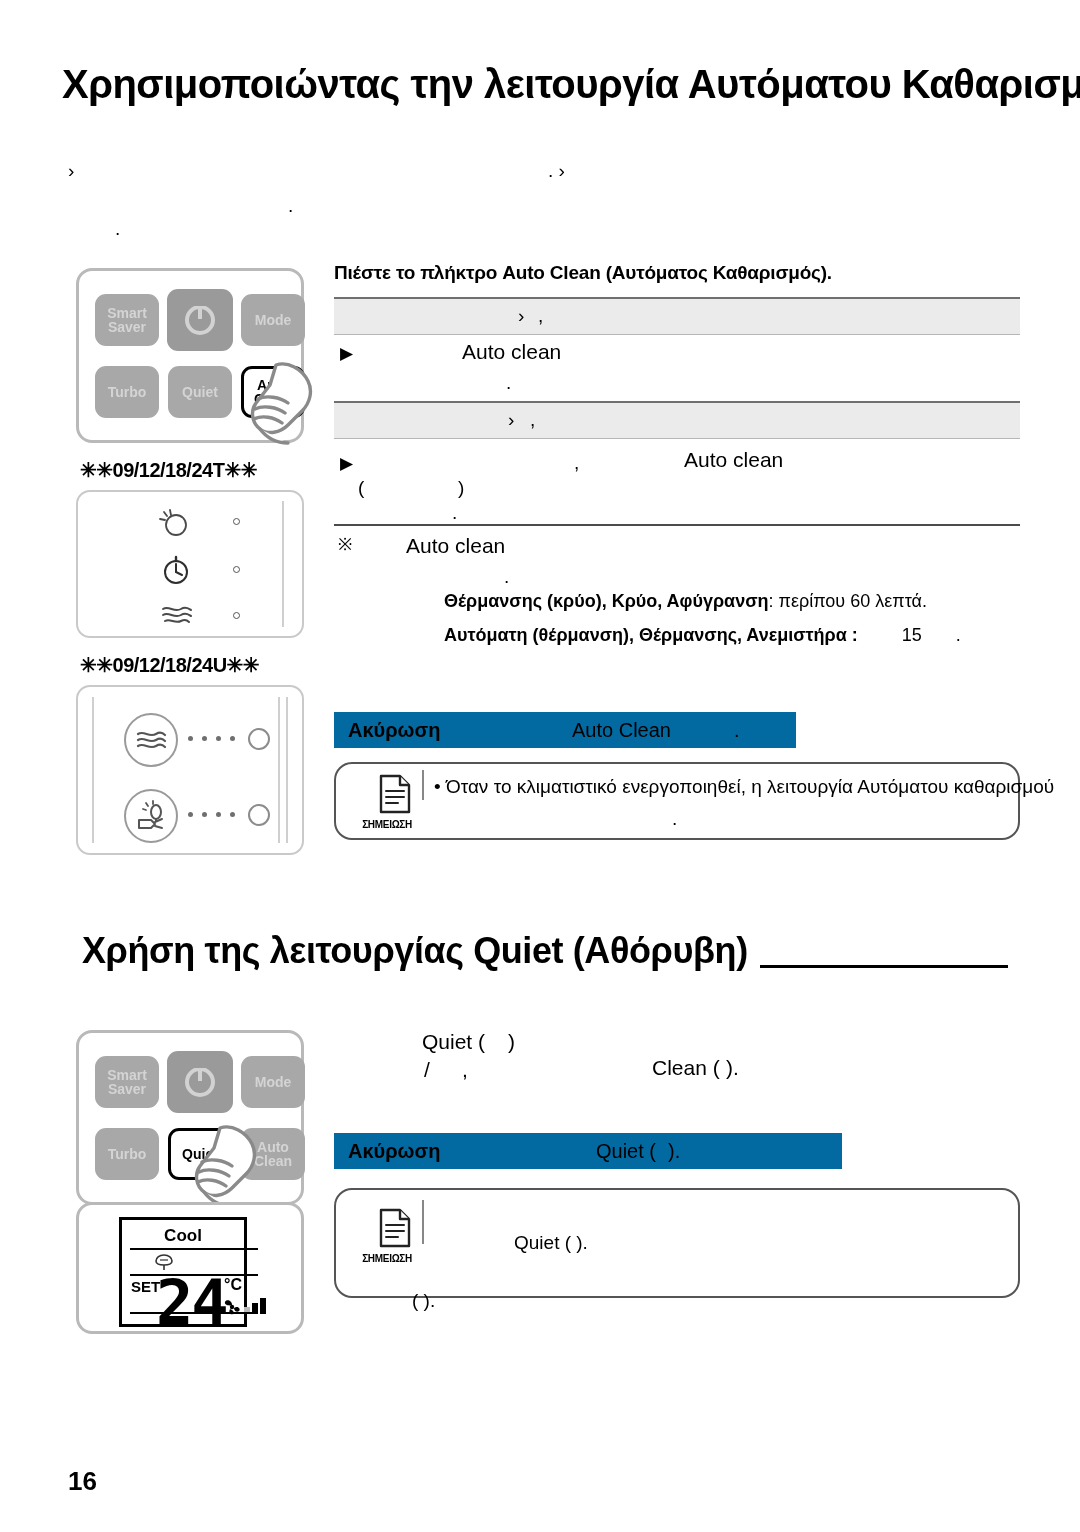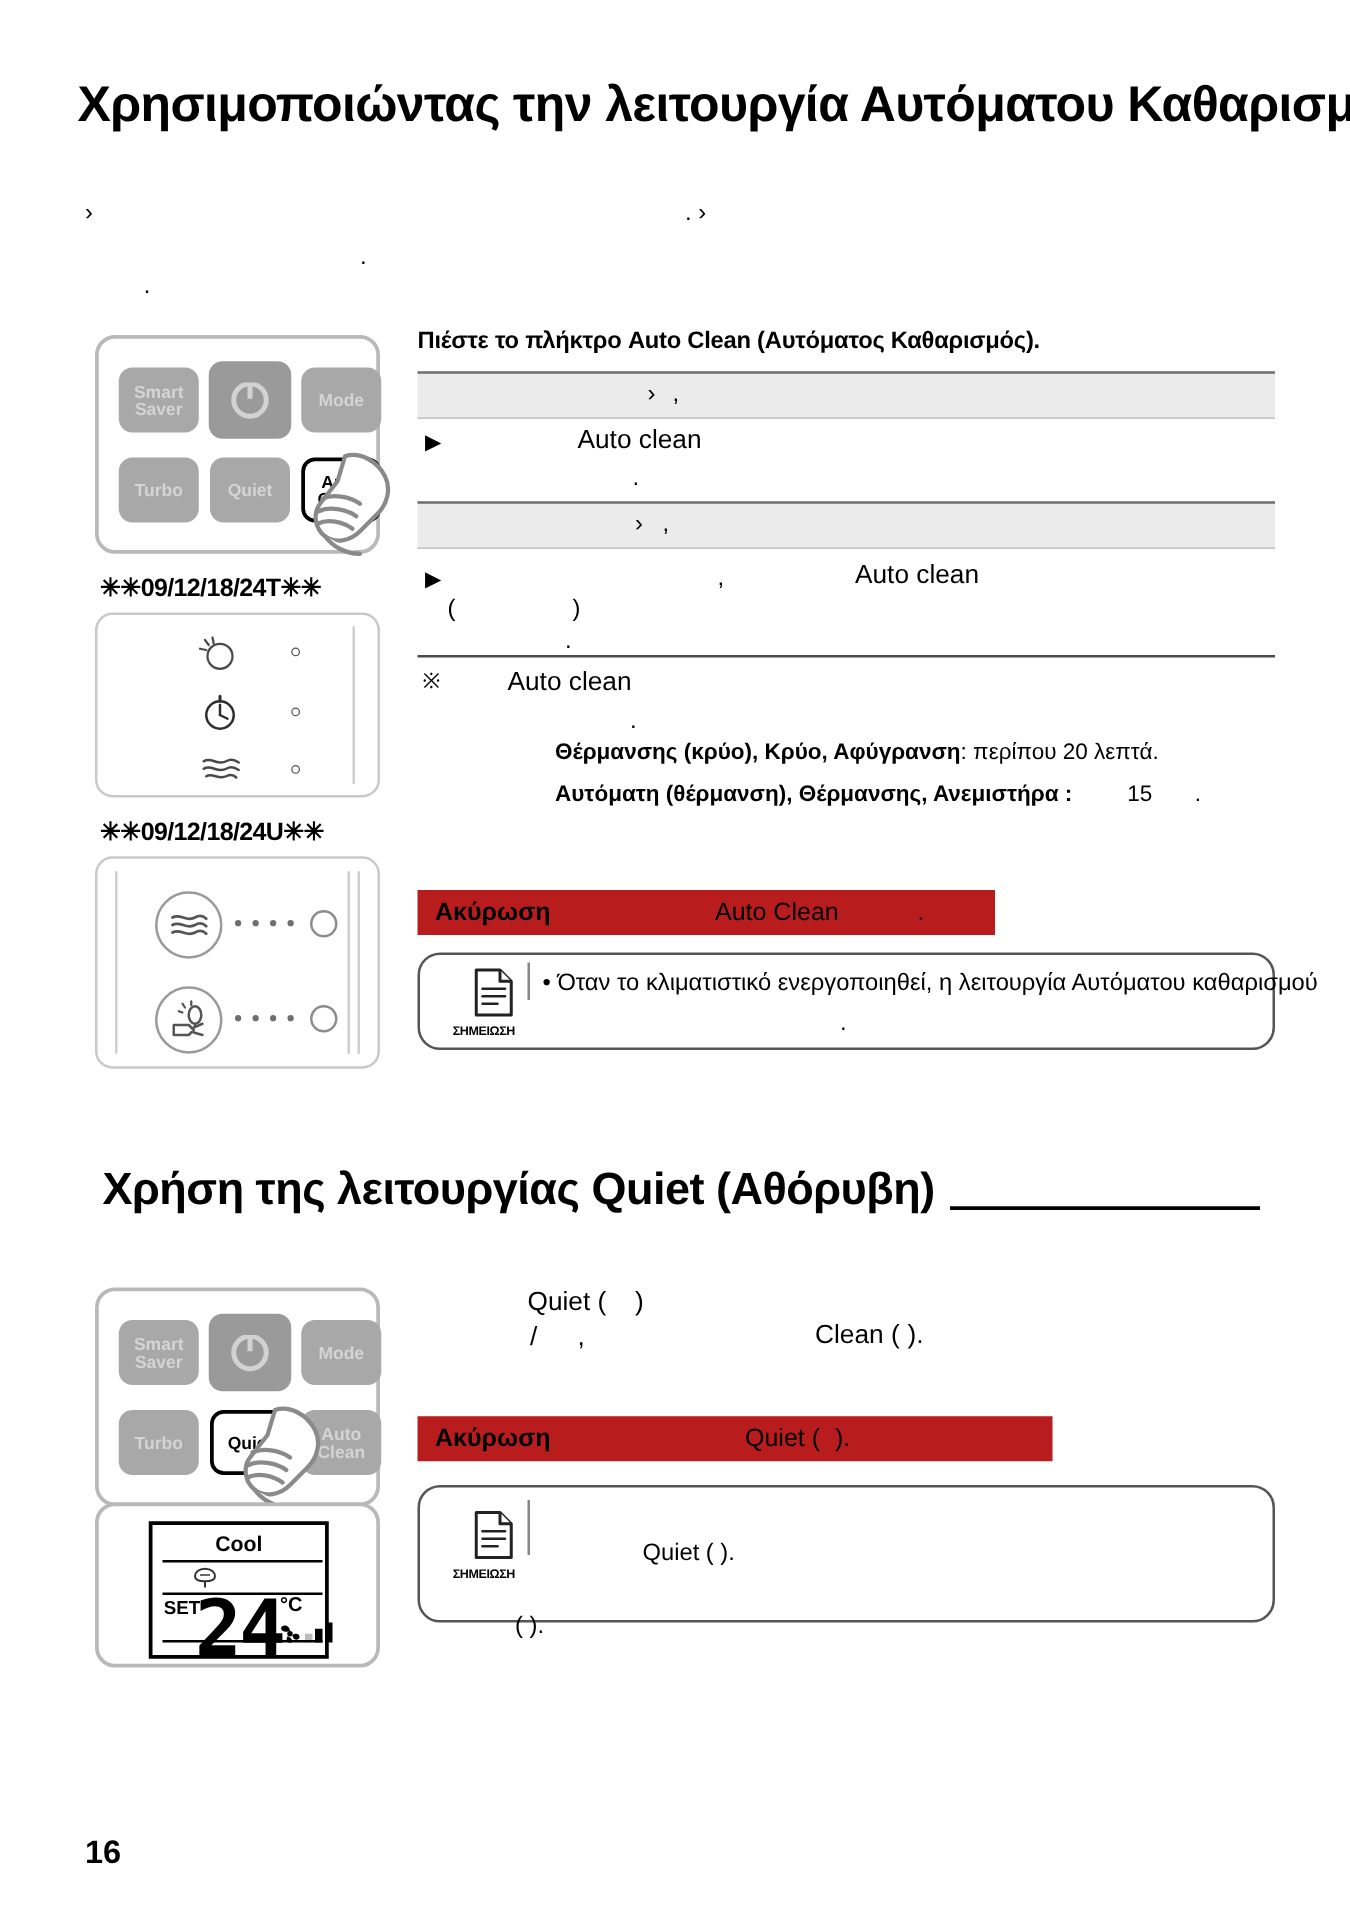--- a/index.html
+++ b/index.html
@@ -216,21 +216,21 @@
     position: absolute;
     font-size: 18px;
     font-weight: bold;
     white-space: nowrap;
   }
   .bold-txt .reg { font-weight: normal; }
 
   
   .cancel-bar {
     position: absolute;
-    background: #b91c1c;
+    background: #0369a1;
     display: flex;
     align-items: center;
     text-align: right;
   }
   .cancel-bar .lbl {
     font-size: 20px;
     font-weight: bold;
     padding-left: 14px;
   }
   .cancel-bar .val {
@@ -465,21 +465,21 @@
 <div class="frag" style="left:458px; top:477px;">)</div>
 <div class="frag" style="left:452px; top:502px;">.</div>
 
 <div class="hrule" style="left:334px; top:524px; width:686px;"></div>
 
 <div class="arrow-mark" style="left:338px; top:536px;">※</div>
 <div class="body-txt" style="left:406px; top:534px;">Auto clean</div>
 <div class="frag" style="left:504px; top:566px;">.</div>
 
 <div class="bold-txt" style="left:444px; top:591px;">
-  <span>Θέρμανσης (κρύο), Κρύο, Αφύγρανση</span><span class="reg">: περίπου 20 λεπτά.</span>
+  <span>Θέρμανσης (κρύο), Κρύο, Αφύγρανση</span><span class="reg">: περίπου 60 λεπτά.</span>
 </div>
 <div class="bold-txt" style="left:444px; top:625px;">
   <span>Αυτόματη (θέρμανση), Θέρμανσης, Ανεμιστήρα :</span><span style="display:inline-block;width:44px;"></span><span class="reg">15</span><span style="display:inline-block;width:34px;"></span><span class="reg">.</span>
 </div>
 
 <div class="cancel-bar" style="left:334px; top:712px; width:462px; height:36px;">
   <span class="lbl">Ακύρωση</span>
   <span class="val" style="left:238px;">Auto Clean</span>
   <span class="val" style="left:400px;">.</span>
 </div>
@@ -533,21 +533,21 @@
   <g fill="#ffffff" stroke="#8a8a8a" stroke-width="3.4" stroke-linecap="round" stroke-linejoin="round">
     <path d="M40 10 C52 6, 66 14, 72 26 C77 36, 74 48, 66 56 L52 70 C44 78, 32 80, 24 74 C16 68, 14 56, 20 48 L34 30 Z"></path>
     <path d="M22 44 C30 40, 44 42, 52 48"></path>
     <path d="M19 54 C27 50, 41 52, 49 58"></path>
     <path d="M18 64 C26 60, 38 62, 46 68"></path>
     <path d="M24 74 C30 82, 40 88, 52 88"></path>
   </g>
 </svg>
 
 <div class="lcd-shell" style="left:76px; top:1202px; width:228px; height:132px;">
-  <div class="lcd-screen" style="left:40px; top:12px; width:144px; height:110px;">
+  <div class="lcd-screen" style="left:40px; top:12px; width:128px; height:110px;">
     <div class="lcd-mode" style="top:6px;">Cool</div>
     <div class="lcd-hr" style="left:8px; top:28px; width:128px;"></div>
     <svg style="position:absolute; left:32px; top:32px;" width="20" height="20" viewBox="0 0 20 20">
       <path d="M10 3 C5 3, 2 6, 2 9 C2 12, 6 13, 10 13 C14 13, 18 12, 18 9 C18 6, 15 3, 10 3 Z" fill="none" stroke="#333" stroke-width="1.6"></path>
       <line x1="10" y1="13" x2="10" y2="18" stroke="#333" stroke-width="1.6"></line>
       <line x1="6" y1="8" x2="14" y2="8" stroke="#333" stroke-width="1.2"></line>
     </svg>
     <div class="lcd-hr" style="left:8px; top:54px; width:128px;"></div>
     <div class="lcd-set" style="left:9px; top:58px;">SET</div>
     <div class="lcd-temp" style="left:34px; top:52px;">24</div>

